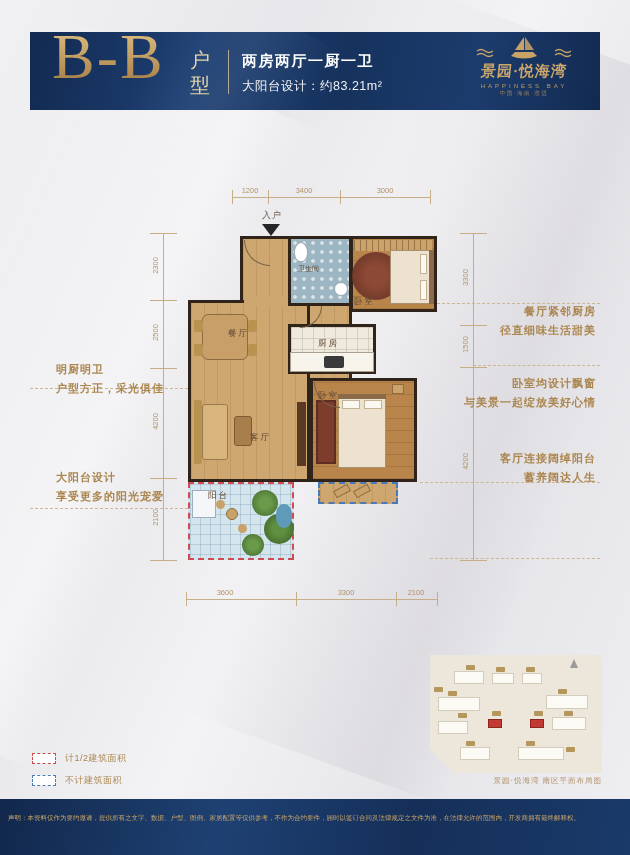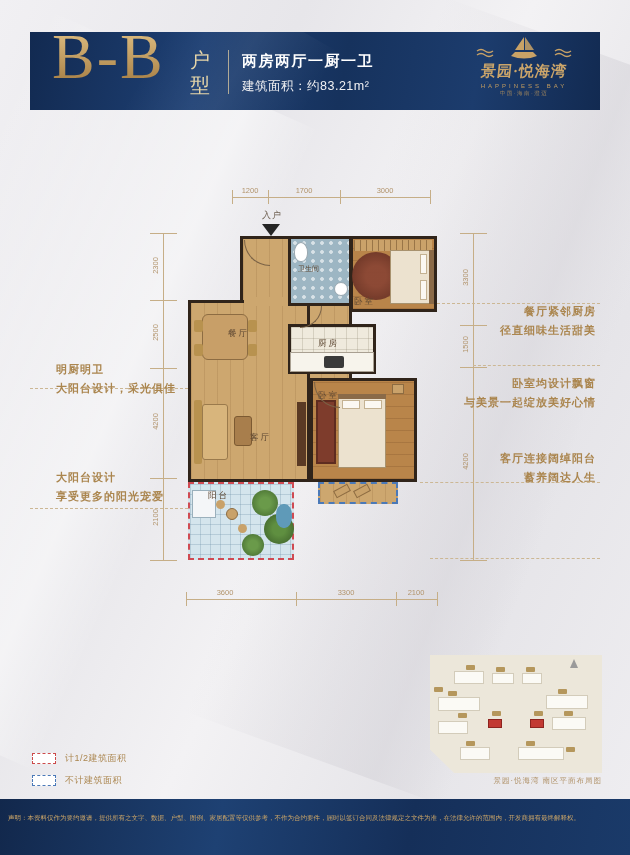--- a/index.html
+++ b/index.html
@@ -99,21 +99,21 @@
 <div class="page">
 
   <div class="streak s1"></div>
   <div class="streak s2"></div>
 
   <div class="header-band">
     <div class="bb-code">B-B</div>
     <div class="bb-suffix">户型</div>
     <div class="hdr-divider"></div>
     <div class="hdr-spec">两房两厅一厨一卫</div>
-    <div class="hdr-area">建筑面积：约83.21m²</div>
+    <div class="hdr-area">大阳台设计：约83.21m²</div>
     <div class="logo">
       <div class="logo-row">
         <svg width="98" height="26" viewBox="0 0 98 26">
           <g stroke="#c9a266" stroke-width="1.4" fill="none">
             <path d="M2 15 q4 -3 8 0 q4 3 8 0"></path>
               <path d="M2 19 q4 -3 8 0 q4 3 8 0"></path>
             <path d="M80 15 q4 -3 8 0 q4 3 8 0"></path>
               <path d="M80 19 q4 -3 8 0 q4 3 8 0"></path>
           </g>
           <g fill="#c9a266">
@@ -189,21 +189,21 @@
   <div class="room-label" style="left:354px;top:296px;">卧室</div>
   <div class="room-label" style="left:318px;top:390px;">卧室</div>
   <div class="room-label" style="left:208px;top:490px;">阳台</div>
 
   <div class="dim-line" style="left:232px;top:197px;width:198px;height:1px;"></div>
   <div class="tick" style="left:232px;top:190px;width:1px;height:14px;"></div>
   <div class="tick" style="left:268px;top:190px;width:1px;height:14px;"></div>
   <div class="tick" style="left:340px;top:190px;width:1px;height:14px;"></div>
   <div class="tick" style="left:430px;top:190px;width:1px;height:14px;"></div>
   <div class="dim-label" style="left:236px;top:186px;width:28px;">1200</div>
-  <div class="dim-label" style="left:290px;top:186px;width:28px;">1700</div>
+  <div class="dim-label" style="left:290px;top:186px;width:28px;">3400</div>
   <div class="dim-label" style="left:371px;top:186px;width:28px;">3000</div>
 
   <div class="dim-line" style="left:186px;top:599px;width:251px;height:1px;"></div>
   <div class="tick" style="left:186px;top:592px;width:1px;height:14px;"></div>
   <div class="tick" style="left:296px;top:592px;width:1px;height:14px;"></div>
   <div class="tick" style="left:396px;top:592px;width:1px;height:14px;"></div>
   <div class="tick" style="left:437px;top:592px;width:1px;height:14px;"></div>
   <div class="dim-label" style="left:211px;top:588px;width:28px;">3600</div>
   <div class="dim-label" style="left:332px;top:588px;width:28px;">3300</div>
   <div class="dim-label" style="left:402px;top:588px;width:28px;">2100</div>
@@ -230,21 +230,21 @@
 
   <div class="guide" style="left:30px;top:388px;width:158px;"></div>
   <div class="guide" style="left:30px;top:508px;width:158px;"></div>
   <div class="guide" style="left:437px;top:303px;width:163px;"></div>
   <div class="guide" style="left:473px;top:365px;width:127px;"></div>
   <div class="guide" style="left:420px;top:482px;width:180px;"></div>
   <div class="guide" style="left:430px;top:558px;width:170px;"></div>
 
   <div class="anno" style="left:56px;top:360px;">
     <div>明厨明卫</div>
-    <div>大阳台设计，采光俱佳</div>
+    <div>户型方正，采光俱佳</div>
   </div>
   <div class="anno" style="left:56px;top:468px;font-family:Liberation Serif, serif;">
     <div>大阳台设计</div>
     <div>享受更多的阳光宠爱</div>
   </div>
   <div class="anno r" style="left:460px;top:302px;width:136px;">
     <div>餐厅紧邻厨房</div>
     <div>径直细味生活甜美</div>
   </div>
   <div class="anno r" style="left:460px;top:374px;width:136px;">

